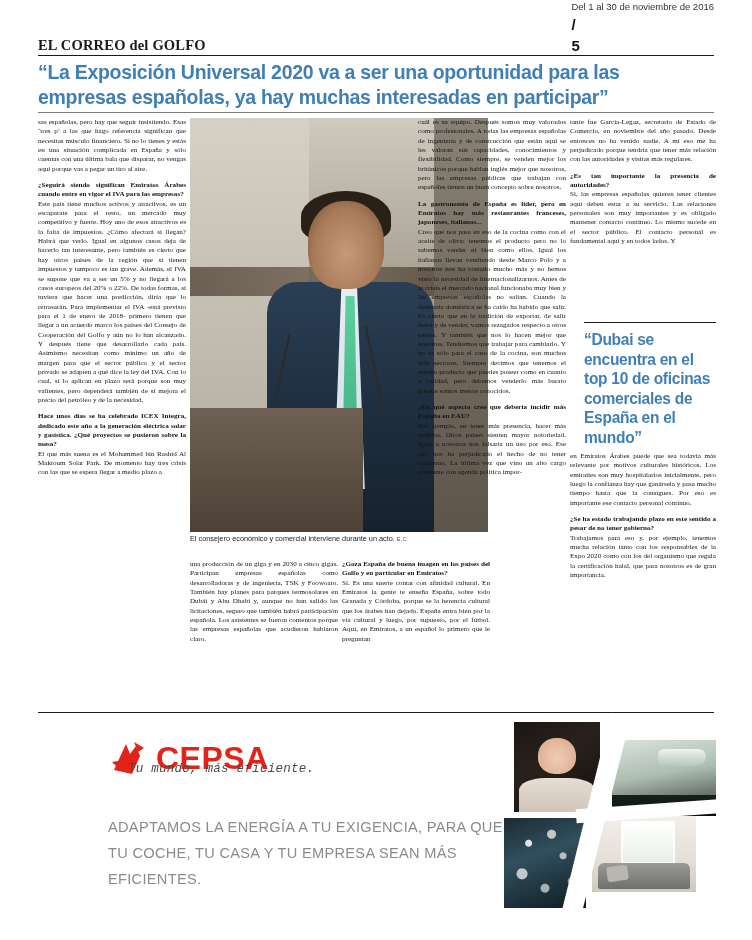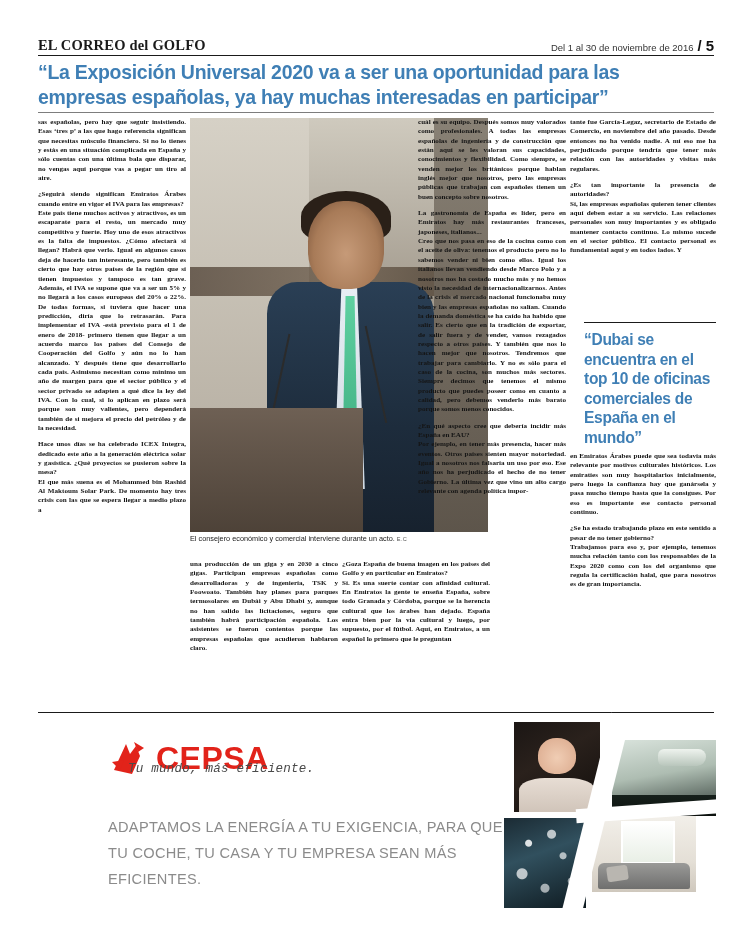--- a/index.html
+++ b/index.html
@@ -19,21 +19,21 @@
     display:flex;align-items:flex-end;justify-content:space-between;gap:34px;
   }
   .masthead-title{
     font-family:"Liberation Serif",serif;
     font-size:14.5px;font-weight:700;letter-spacing:.2px;color:#1a1a1a;
     white-space:nowrap;
   }
   .masthead-date{
     font-family:"Liberation Sans",sans-serif;
     font-size:9.5px;color:#333;white-space:nowrap;
-    display:flex;align-items:baseline;gap:4px;
+    display:flex;align-items:baseline;gap:4px;flex-direction:column;
   }
   .masthead-page{
     font-family:"Liberation Sans",sans-serif;
     font-size:15px;font-weight:700;color:#111;
   }
   .rule-top{
     position:absolute;left:38px;top:55px;width:676px;height:1.4px;background:#1a1a1a;
   }
 
   
@@ -54,21 +54,21 @@
 
   
   .col{
     position:absolute;
     font-size:7.1px;
     line-height:9.35px;
     text-align:justify;
     color:#151515;
     font-family:"Liberation Serif",serif;
   }
-  .col p{margin:0 0 7px 0;font-weight:bold;}
+  .col p{margin:0 0 7px 0;}
   .col p.q{font-weight:700;margin-bottom:0px;}
   .col p.a{margin-top:0;}
 
   #col1{left:38px;top:118px;width:148px;}
   #col3{left:418px;top:118px;width:148px;}
   #col4{left:570px;top:118px;width:146px;}
 
   #col2b{left:190px;top:560px;width:148px;}
   #col3b{left:342px;top:560px;width:148px;}
   #col4low{left:570px;top:452px;width:146px;}

